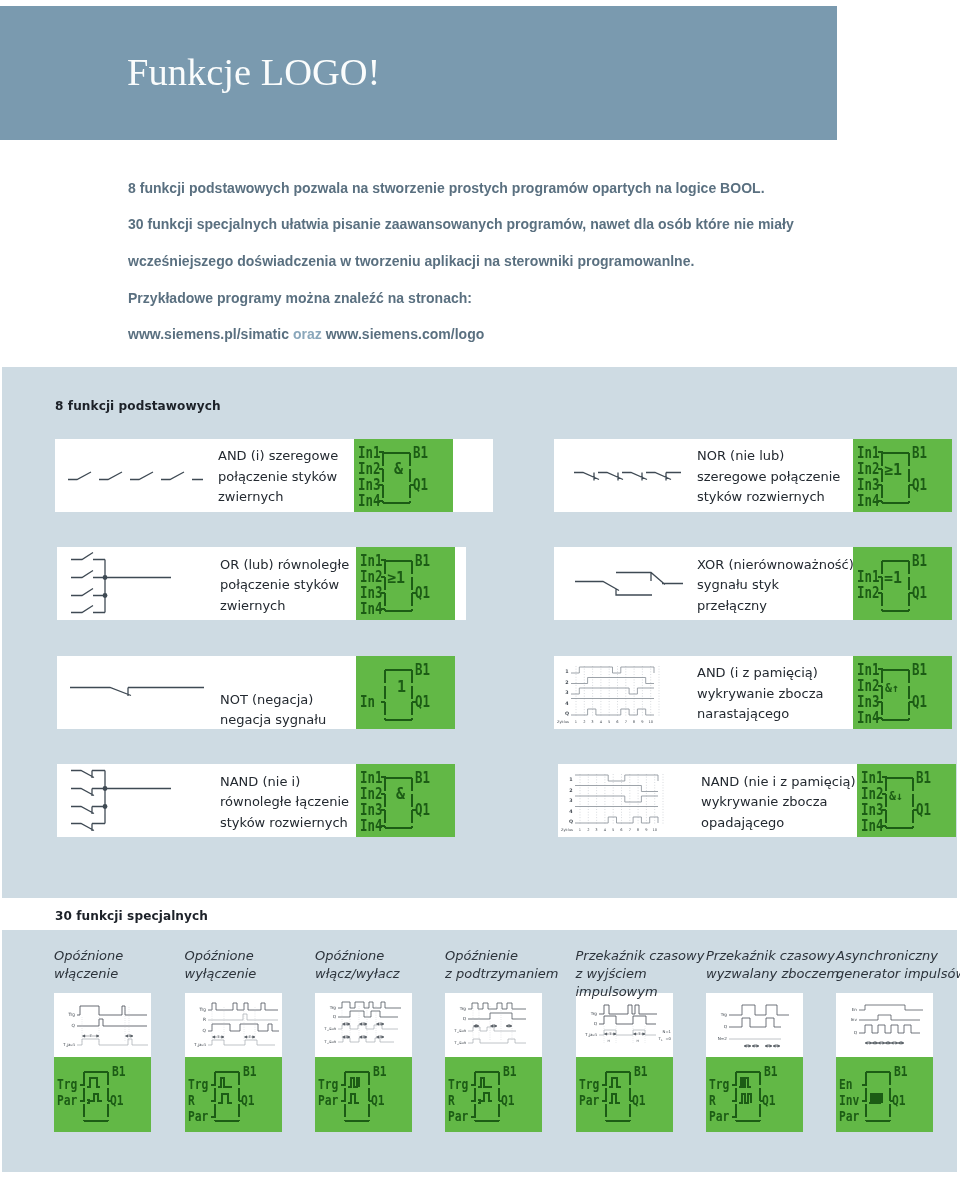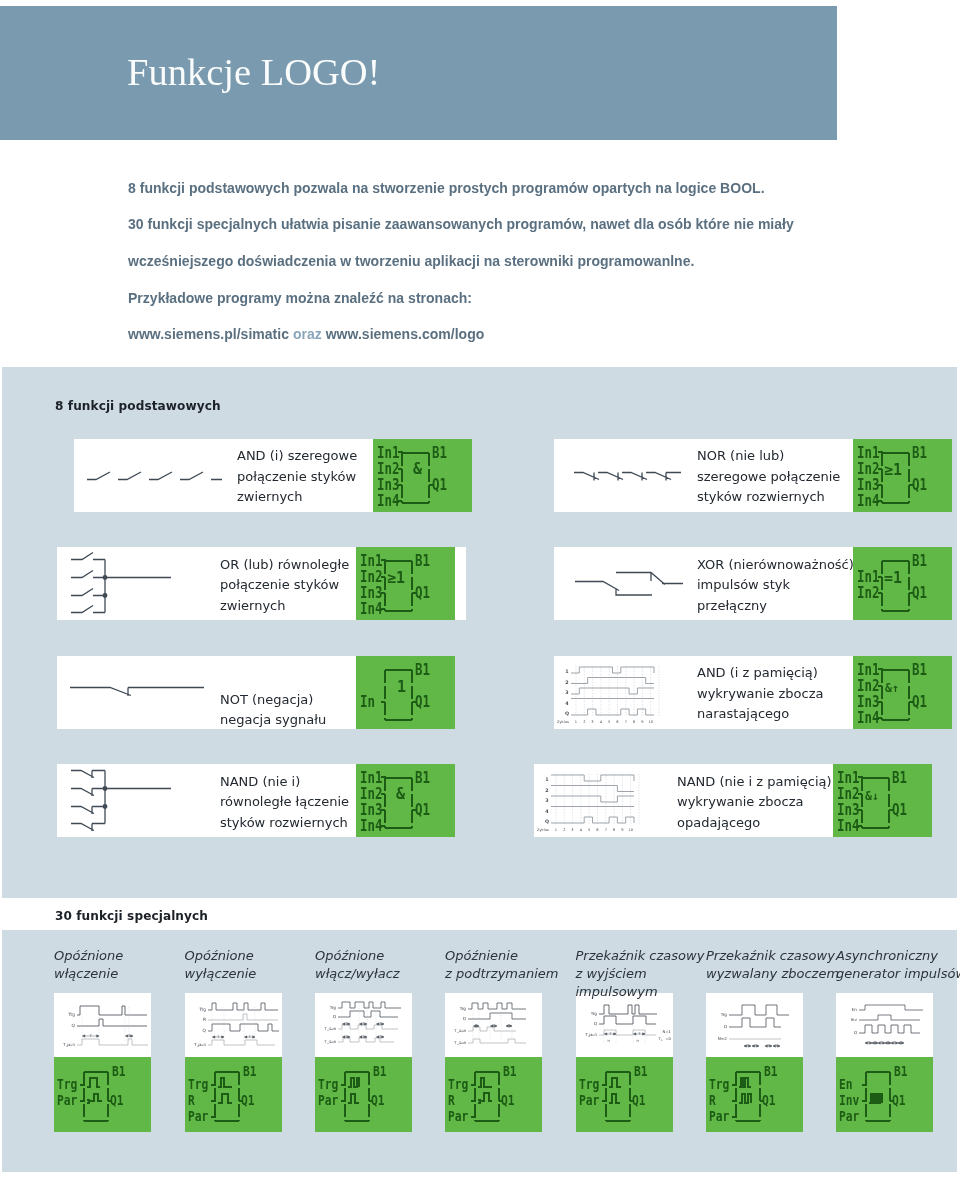--- a/index.html
+++ b/index.html
@@ -62,21 +62,21 @@
     <p class="tight">30 funkcji specjalnych ułatwia pisanie zaawansowanych programów, nawet dla osób które nie miały</p>
     <p class="tight">wcześniejszego doświadczenia w tworzeniu aplikacji na sterowniki programowanlne.</p>
     <p>Przykładowe programy można znaleźć na stronach:</p>
     <p class="linkline"><span>www.siemens.pl/simatic</span> <span class="conj">oraz</span> <span>www.siemens.com/logo</span></p>
   </div>
   <div class="sect sect-basic"></div>
   <div class="sect sect-special"></div>
   <div class="whiteband"></div>
   <div class="sect-h h-basic">8 funkcji podstawowych</div>
   <div class="sect-h h-special">30 funkcji specjalnych</div>
-  <div class="card" style="left:74px;top:438.5px;width:398px;">
+  <div class="card" style="left:55px;top:438.5px;width:398px;padding-left:40px;">
     <div class="sym">
         <svg class="symsvg" viewBox="0 0 172 73" width="172" height="73" xmlns="http://www.w3.org/2000/svg">
           <path d="M13 40.5 h9 l14 -7.5 M44 40.5 h9 l14 -7.5 M75 40.5 h9 l14 -7.5 M106 40.5 h9 l14 -7.5 M137 40.5 h11" stroke="#3f4a54" stroke-width="1.3" fill="none" stroke-linecap="butt" stroke-linejoin="miter"></path>
         </svg>
       </div>
     <div class="txt" style="left:163px;">
       <div>AND (i) szeregowe</div>
       <div>połączenie styków</div>
       <div>zwiernych</div>
     </div>
@@ -180,21 +180,21 @@
       </div>
   </div>
   <div class="card" style="left:554px;top:547px;width:398px;">
     <div class="sym">
         <svg class="symsvg" viewBox="0 0 172 73" width="172" height="73" xmlns="http://www.w3.org/2000/svg">
           <path d="M21 34.5 h28 l16 9 M62 41.5 v6.5 h36 M62 25.5 h35 l14 12 M97 25.5 v8.5 M108 36.5 h21" stroke="#3f4a54" stroke-width="1.3" fill="none" stroke-linecap="butt" stroke-linejoin="miter"></path>
         </svg>
       </div>
     <div class="txt" style="left:143px;">
       <div>XOR (nierównoważność)</div>
-      <div>impulsów styk</div>
+      <div>sygnału styk</div>
       <div>przełączny</div>
     </div>
     <div class="lcd" style="left:299px;">
         <svg class="lcdsvg" viewBox="0 0 99 74" width="99" height="74" xmlns="http://www.w3.org/2000/svg">
           <g stroke="#1c5c15" stroke-width="2.0" fill="none" shape-rendering="crispEdges">
             <path d="M29 14 h27 M29 64 h27"></path>
             <path d="M29 14 v50 M56 14 v50" stroke-dasharray="13 3"></path>
             <path d="M25 30 h4"></path>
             <path d="M25 46 h4"></path>
             <path d="M56 46 h4"></path>
@@ -347,21 +347,21 @@
             <text x="4" y="67" textLength="22.5" lengthAdjust="spacingAndGlyphs">In4</text>
             <text x="59" y="19" textLength="15.0" lengthAdjust="spacingAndGlyphs">B1</text>
             <text x="59" y="51" textLength="15.0" lengthAdjust="spacingAndGlyphs">Q1</text>
           </g>
           <g fill="#1c5c15" font-family="DejaVu Sans Mono, monospace" font-weight="bold" font-size="15.0">
             <text x="40" y="35">&amp;</text>
           </g>
         </svg>
       </div>
   </div>
-  <div class="card" style="left:534px;top:764px;width:398px;">
+  <div class="card" style="left:558px;top:764px;width:398px;">
     <div class="sym">
         <svg class="timsvg" viewBox="0 0 172 73" width="172" height="73" xmlns="http://www.w3.org/2000/svg">
           <g stroke="#c2c6cb" stroke-width="0.7" stroke-dasharray="0.9 1.8">
             <path d="M22.0 10 V60"></path>
             <path d="M30.3 10 V60"></path>
             <path d="M38.6 10 V60"></path>
             <path d="M46.9 10 V60"></path>
             <path d="M55.2 10 V60"></path>
             <path d="M63.5 10 V60"></path>
             <path d="M71.8 10 V60"></path>

